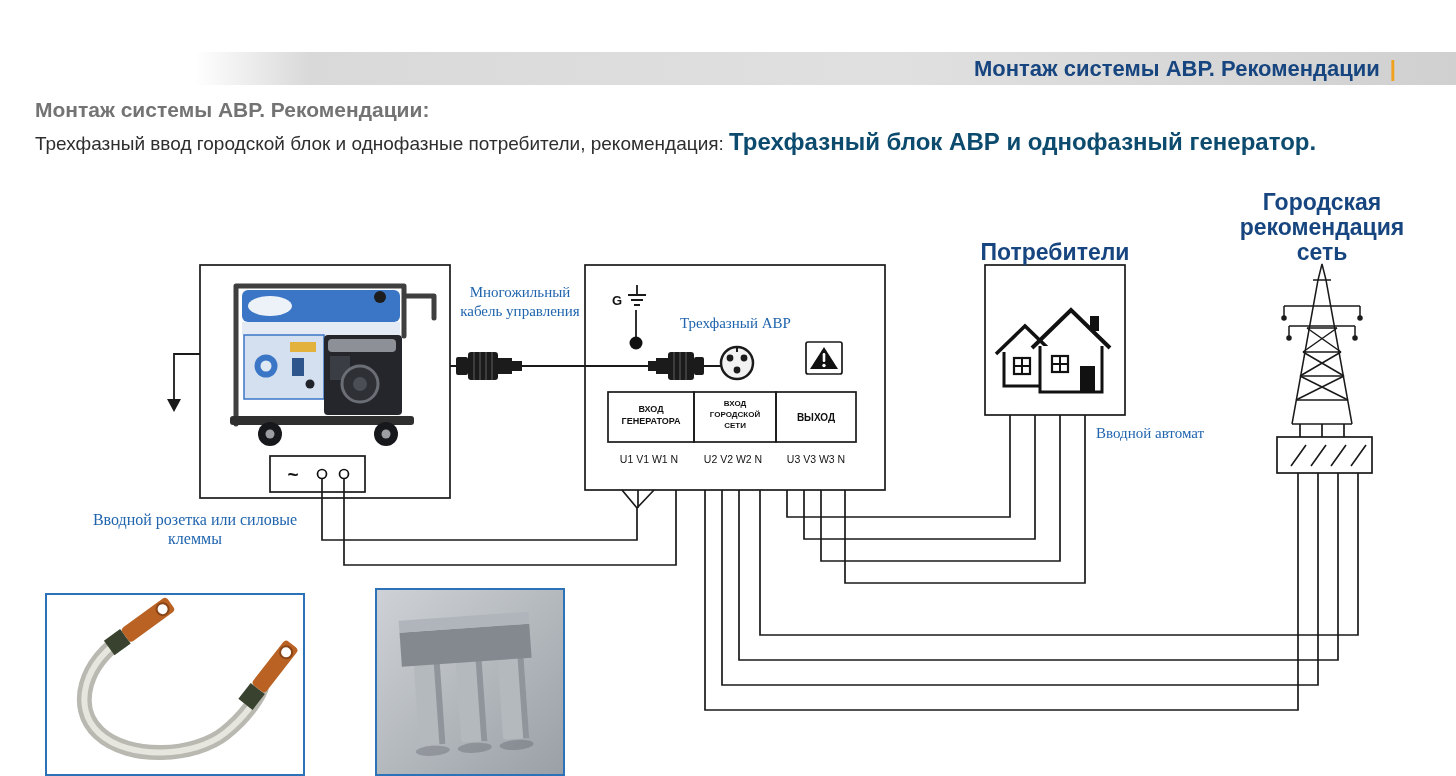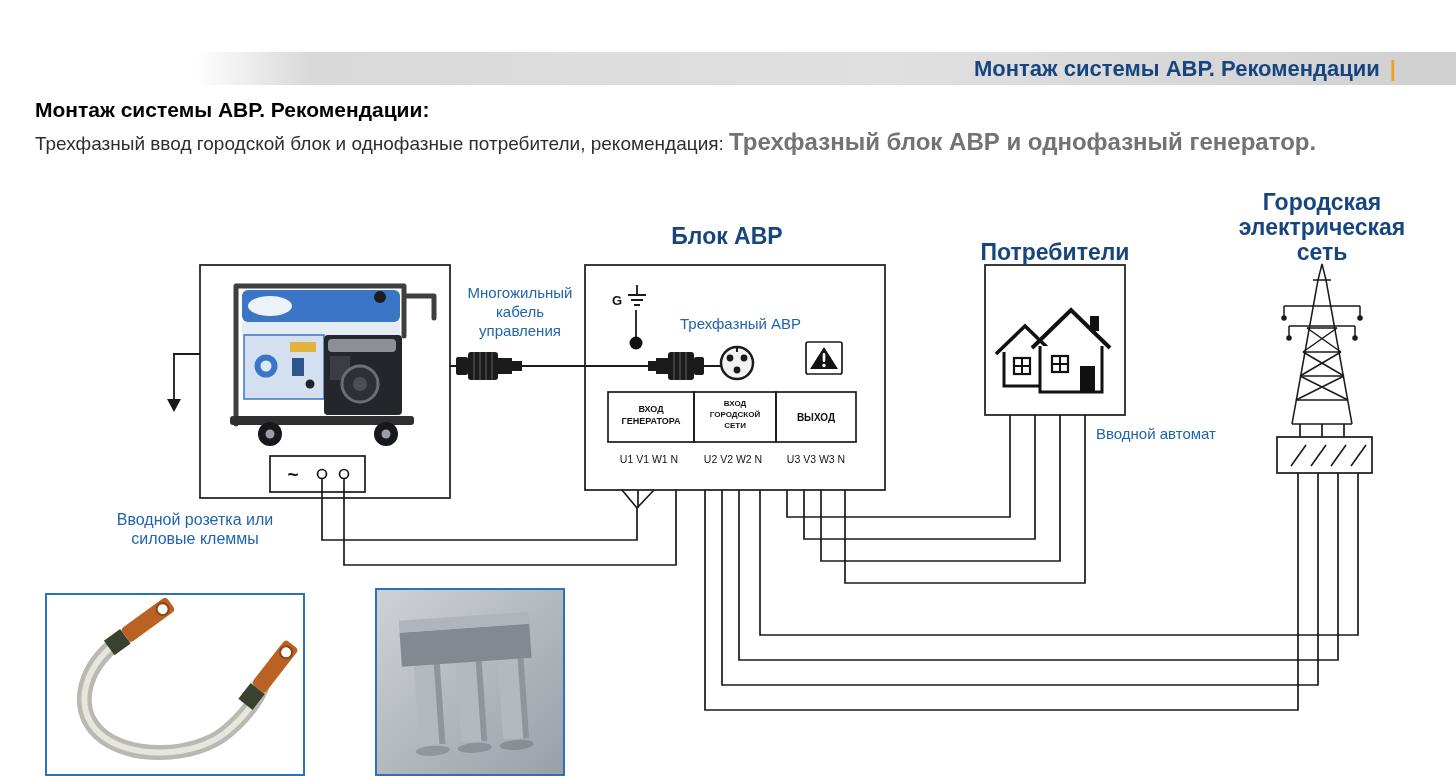--- a/index.html
+++ b/index.html
@@ -5,35 +5,35 @@
   * { margin:0; padding:0; box-sizing:border-box; }
   html,body { width:1456px; height:776px; background:#fff; font-family:"Liberation Sans",sans-serif; overflow:hidden; }
   .page { position:relative; width:1456px; height:776px; background:#fff; }
 
   .header-bar { position:absolute; left:195px; top:52px; width:1261px; height:33px;
     background:linear-gradient(to right, rgba(214,214,214,0) 0%, #d9d9d9 9%, #e0e0e0 55%, #d0d0d0 100%);
     display:flex; align-items:center; justify-content:flex-end; padding-right:60px; }
   .header-title { font-size:22px; font-weight:bold; color:#17457f; }
   .header-accent { font-size:22px; font-weight:bold; color:#f0a11e; margin-left:10px; }
 
-  .heading { position:absolute; left:35px; top:98px; font-size:21px; font-weight:bold; color:#000000; }
+  .heading { position:absolute; left:35px; top:98px; font-size:21px; font-weight:bold; color:#737373; }
   .intro { position:absolute; left:35px; top:126px; width:1330px; font-size:19px; color:#2e2e2e; line-height:32px; }
-  .intro-bold { font-size:24px; font-weight:bold; color:#737373; }
+  .intro-bold { font-size:24px; font-weight:bold; color:#0c4a6e; }
 
   .diagram-svg { position:absolute; left:0; top:0; }
   .diagram-svg text { font-family:"Liberation Sans",sans-serif; fill:#111; text-anchor:middle; }
   .tb1 { font-size:9px; font-weight:700; }
   .tb2 { font-size:8px; font-weight:700; }
   .tb3 { font-size:10px; font-weight:700; }
   .trow { font-size:10.5px; }
   .gsym { font-size:13px; font-weight:700; }
   .tilde { font-size:19px; font-weight:700; }
 
   .dlabel { position:absolute; color:#17457f; font-weight:bold; font-size:23px; text-align:center; line-height:25px; }
-  .slabel { position:absolute; color:#1f64ad; font-size:15px; text-align:center; line-height:19px; }
+  .slabel { position:absolute; color:#1f64ad; font-size:15px; text-align:center; line-height:19px;font-family:Liberation Serif, serif; }
 
   .photo { position:absolute; border:2px solid #2b72b8; background:#fff; overflow:hidden; }
   .photo2 { background:linear-gradient(135deg,#ced2d6 0%,#9aa0a6 100%); }
 </style>
 </head>
 <body>
 
 <div class="page">
 
   <div class="header-bar">
@@ -186,23 +186,22 @@
     <text class="tb2" x="735" y="406">ВХОД</text>
     <text class="tb2" x="735" y="417">ГОРОДСКОЙ</text>
     <text class="tb2" x="735" y="428">СЕТИ</text>
     <text class="tb3" x="816" y="421">ВЫХОД</text>
 
     <text class="trow" x="649" y="463">U1 V1 W1 N</text>
     <text class="trow" x="733" y="463">U2 V2 W2 N</text>
     <text class="trow" x="816" y="463">U3 V3 W3 N</text>
   </svg>
 
-  <div class="dlabel" style="left:627px;top:224px;width:200px">Блок АВР</div>
   <div class="dlabel" style="left:955px;top:240px;width:200px">Потребители</div>
-  <div class="dlabel" style="left:1222px;top:190px;width:200px">Городская электрическая сеть</div>
+  <div class="dlabel" style="left:1222px;top:190px;width:200px">Городская рекомендация сеть</div>
 
   <div class="slabel" style="left:458px;top:283px;width:124px">Многожильный кабель управления</div>
   <div class="slabel" style="left:680px;top:314px;width:140px;text-align:left;white-space:nowrap">Трехфазный АВР</div>
   <div class="slabel" style="left:88px;top:510px;width:214px;font-size:16px">Вводной розетка или силовые клеммы</div>
   <div class="slabel" style="left:1096px;top:424px;width:170px;text-align:left;white-space:nowrap">Вводной автомат</div>
 
   <div class="photo" style="left:45px;top:593px;width:260px;height:183px">
     <svg width="256" height="179" viewBox="0 0 256 179">
       <path d="M78,42 C38,66 24,112 52,138 C82,166 148,162 178,138 C198,122 210,104 214,94" stroke="#b9b9b2" stroke-width="15" fill="none" stroke-linecap="round"></path>
       <path d="M78,42 C38,66 24,112 52,138 C82,166 148,162 178,138 C198,122 210,104 214,94" stroke="#e6e6df" stroke-width="6" fill="none" stroke-linecap="round"></path>

